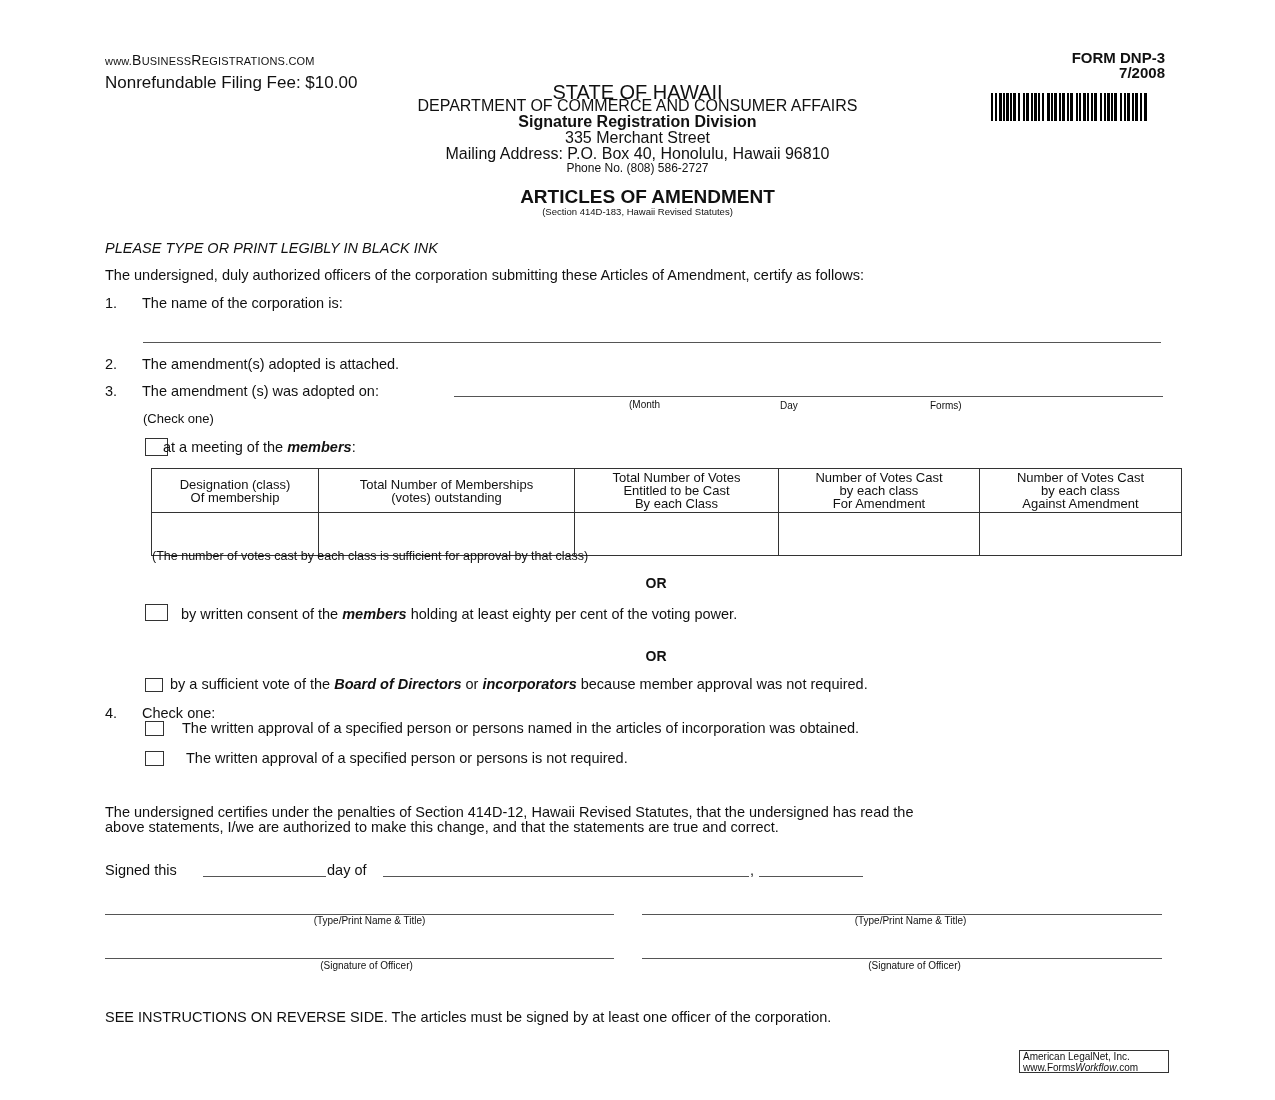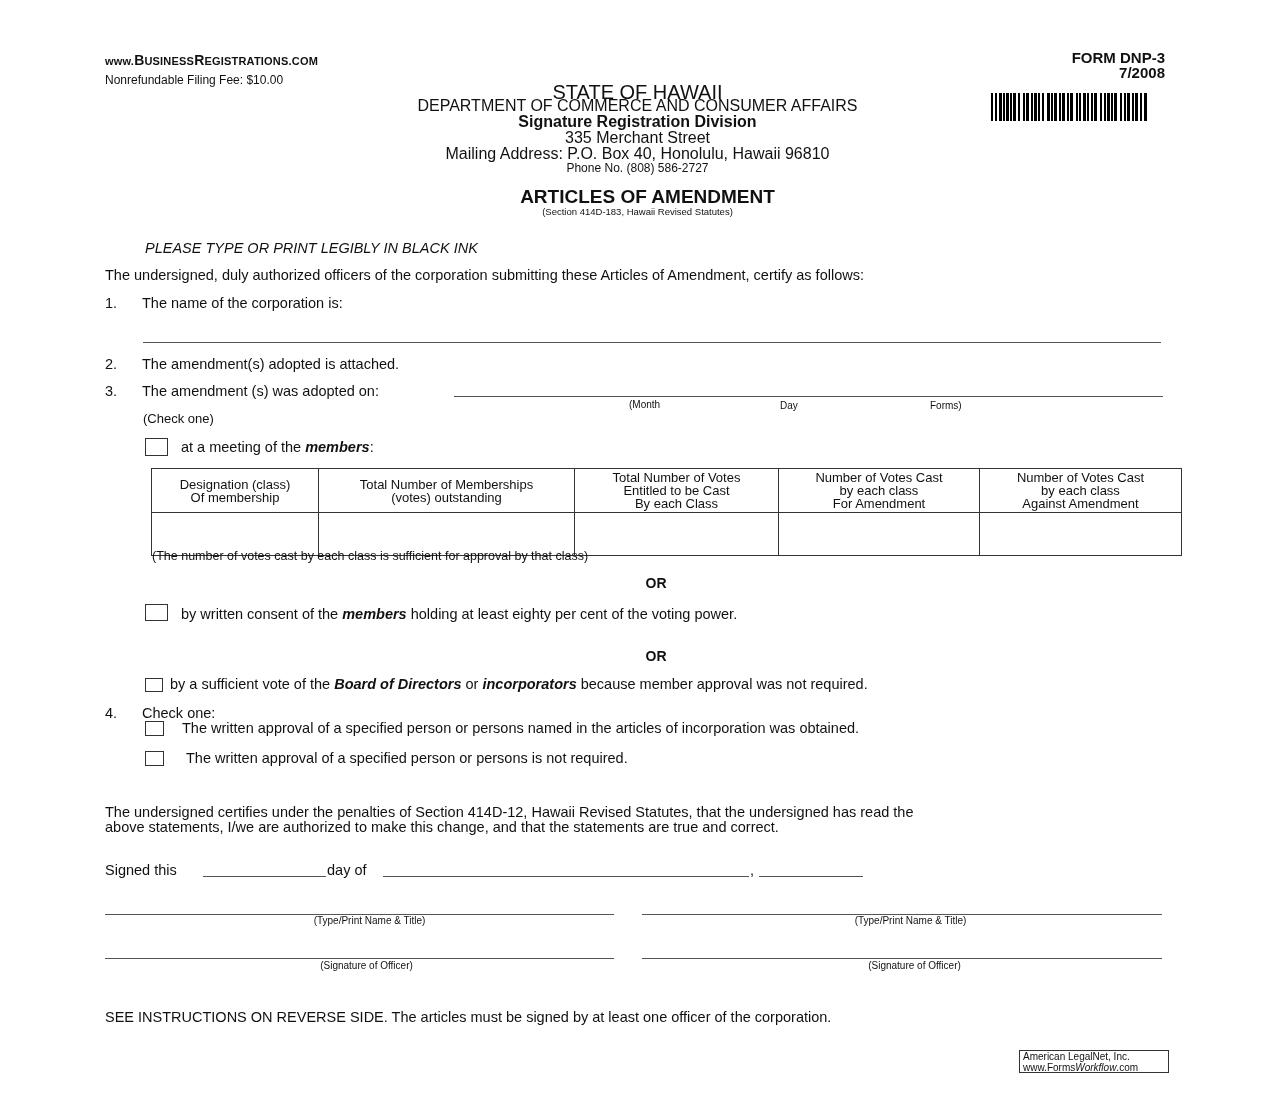--- a/index.html
+++ b/index.html
@@ -1,21 +1,21 @@
 <!DOCTYPE html>
 <html><head>
 <meta charset="utf-8">
 <style>
   html, body { margin: 0; padding: 0; background: #ffffff; }
   body { width: 1275px; height: 1100px; position: relative; overflow: hidden;
          font-family: "Liberation Sans", "DejaVu Sans", sans-serif; color: #111; }
   .abs { position: absolute; white-space: nowrap; }
-  .site { left: 105px; top: 52px; font-size: 11px; font-weight: bold; letter-spacing: 0.2px; }
+  .site { left: 105px; top: 52px; font-size: 11px; font-weight: normal; letter-spacing: 0.2px; }
   .site .big { font-size: 14px; }
-  .fee { left: 105px; top: 73px; font-size: 12px; }
+  .fee { left: 105px; top: 73px; font-size: 17px; }
   .formno { right: 110px; top: 50px; font-size: 15px; font-weight: bold; text-align: right; line-height: 15px; }
   .barcode { left: 991px; top: 93px; width: 199px; height: 28px; display: flex; gap: 0; align-items: stretch; }
   .barcode span { display: block; background: #000; }
   .hdr { left: 0; width: 1275px; text-align: center; }
   .h1 { top: 81px; font-size: 20px; }
   .h2 { top: 97px; font-size: 16px; font-weight: normal; }
   .h3 { top: 113px; font-size: 16px; font-weight: bold; }
   .h4 { top: 129px; font-size: 16px; }
   .h5 { top: 145px; font-size: 16px; }
   .h6 { top: 161px; font-size: 12px; }
@@ -94,40 +94,40 @@
 
 <div class="abs hdr h1">STATE OF HAWAII</div>
 <div class="abs hdr h2">DEPARTMENT OF COMMERCE AND CONSUMER AFFAIRS</div>
 <div class="abs hdr h3">Signature Registration Division</div>
 <div class="abs hdr h4">335 Merchant Street</div>
 <div class="abs hdr h5">Mailing Address:  P.O. Box 40, Honolulu, Hawaii 96810</div>
 <div class="abs hdr h6">Phone No. (808) 586-2727</div>
 <div class="abs hdr title">ARTICLES OF AMENDMENT</div>
 <div class="abs hdr subtitle">(Section 414D-183, Hawaii Revised Statutes)</div>
 
-<div class="abs txt ital" style="left:105px;top:240px;margin-left:40px;">PLEASE TYPE OR PRINT LEGIBLY IN BLACK INK</div>
+<div class="abs txt ital" style="left:105px;top:240px;">PLEASE TYPE OR PRINT LEGIBLY IN BLACK INK</div>
 <div class="abs txt" style="left:105px;top:267px;">The undersigned, duly authorized officers of the corporation submitting these Articles of Amendment, certify as follows:</div>
 
 <div class="abs txt" style="left:105px;top:295px;">1.</div>
 <div class="abs txt" style="left:142px;top:295px;">The name of the corporation is:</div>
 <div class="line" style="left:143px;top:342px;width:1018px;"></div>
 
 <div class="abs txt" style="left:105px;top:356px;">2.</div>
 <div class="abs txt" style="left:142px;top:356px;">The amendment(s) adopted is attached.</div>
 
 <div class="abs txt" style="left:105px;top:383px;">3.</div>
 <div class="abs txt" style="left:142px;top:383px;">The amendment (s) was adopted on:</div>
 <div class="line" style="left:454px;top:396px;width:709px;"></div>
 <div class="abs small-lbl" style="left:629px;top:399px;">(Month</div>
 <div class="abs small-lbl" style="left:780px;top:400px;">Day</div>
 <div class="abs small-lbl" style="left:930px;top:400px;">Forms)</div>
 <div class="abs" style="left:143px;top:411px;font-size:13px;">(Check one)</div>
 
 <div class="cb" style="left:145px;top:438px;width:21px;height:16px;"></div>
-<div class="abs txt" style="left:181px;top:439px;">
+<div class="abs txt" style="left:163px;top:439px;">
   <span>at a meeting of the </span><span class="bi">members</span><span>:</span>
 </div>
 
 <table class="votes">
   <thead>
     <tr>
       <th style="width:158px;white-space:pre-line;">Designation (class)
 Of membership</th>
       <th style="width:247px;white-space:pre-line;">Total Number of Memberships
 (votes) outstanding</th>

